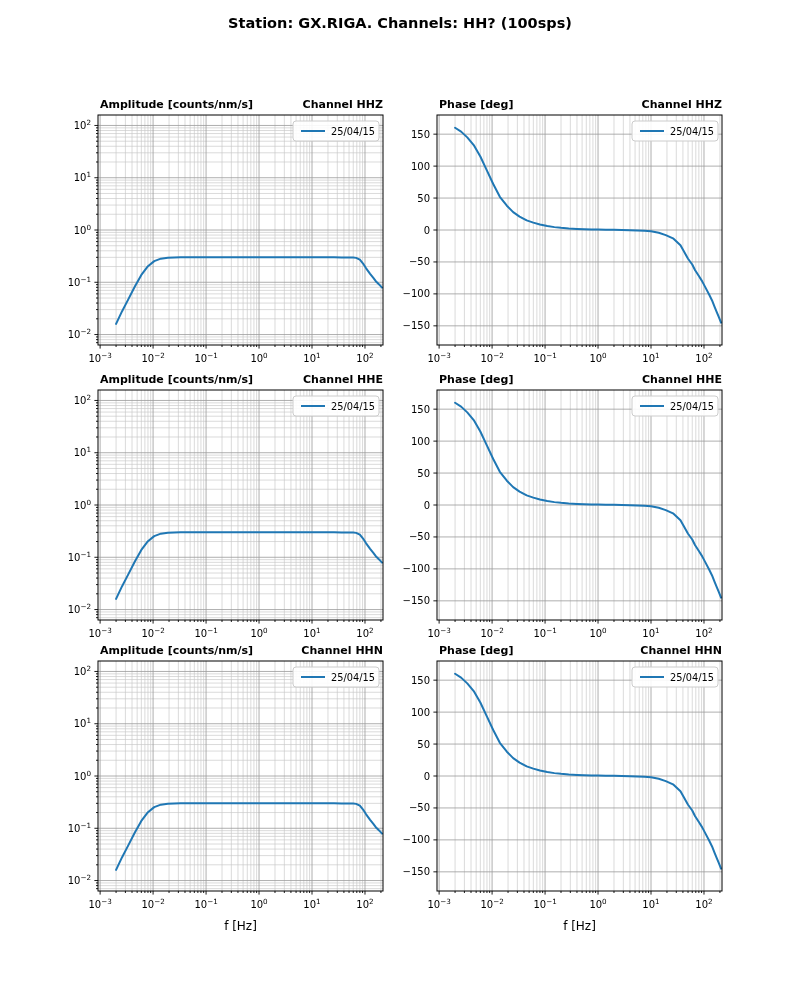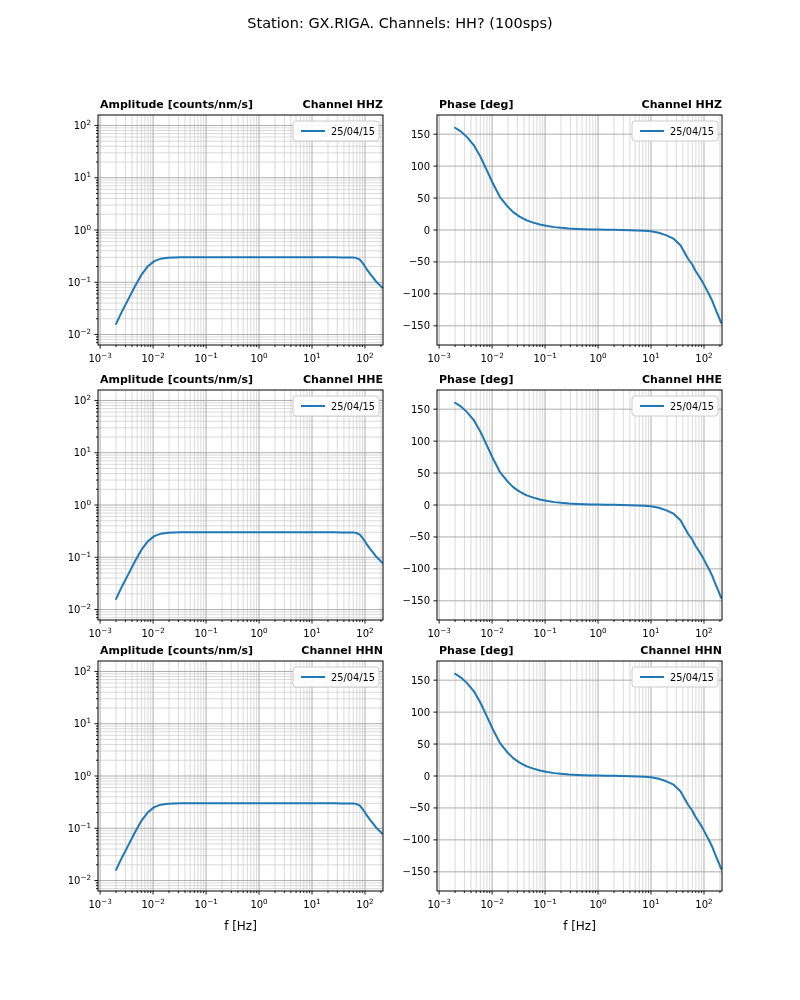--- a/index.html
+++ b/index.html
@@ -9,21 +9,21 @@
     height: 1000px;
     background: #ffffff;
     font-family: "DejaVu Sans", sans-serif;
     overflow: hidden;
   }
   #suptitle {
     position: absolute;
     top: 15px; left: 0; right: 0;
     text-align: center;
     font-size: 14.5px;
-    font-weight: normal;
+    font-weight: bold;
     color: #000000;
   }
   svg text { font-family: "DejaVu Sans", sans-serif; fill: #000000; }
 </style>
 </head>
 <body>
 
 <div id="figure">
   <div id="suptitle">Station: GX.RIGA. Channels: HH? (100sps)</div>
   <svg id="fig" width="800" height="1000" viewBox="0 0 800 1000">

